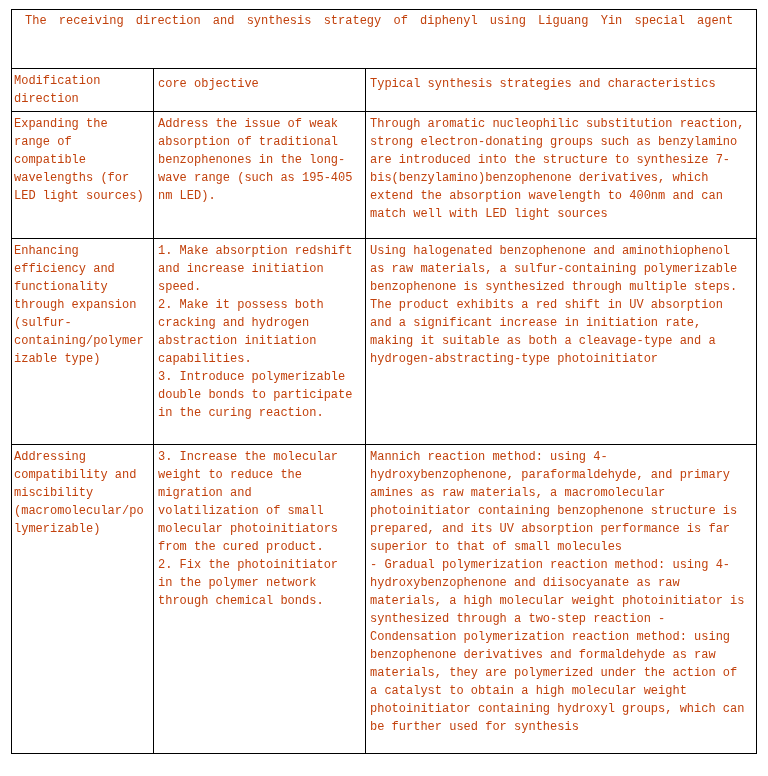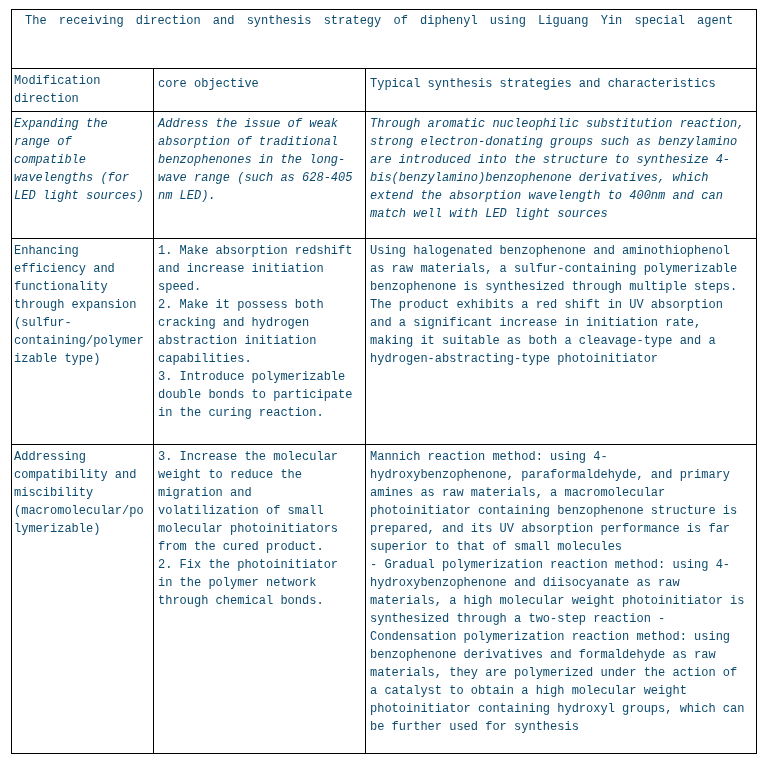--- a/index.html
+++ b/index.html
@@ -11,38 +11,38 @@
     overflow: hidden;
   }
   .doc-table {
     border-collapse: collapse;
     table-layout: fixed;
     width: 745px;
     margin: 9px 0 0 11px;
   }
   .doc-table td {
     border: 1px solid #000000;
-    color: #0c4a6e;
+    color: #c2410c;
     font-family: "Liberation Mono", "DejaVu Sans Mono", monospace;
     font-size: 12px;
     line-height: 18px;
     vertical-align: top;
     white-space: pre-wrap;
     overflow-wrap: break-word;
     word-wrap: break-word;
   }
   tr.title-row { height: 59px; }
   .title-cell {
     vertical-align: middle;
     padding: 2px 8px 0 13px;
     word-spacing: 5px;
   }
   tr.header-row { height: 38px; }
   tr.header-row td { vertical-align: middle; }
-  tr.row-1 { height: 126px; font-style: italic; }
+  tr.row-1 { height: 126px; }
   tr.row-2 { height: 206px; }
   tr.row-3 { height: 309px; }
   td.c1 { padding: 3px 6px 3px 2px; }
   td.c2 { padding: 3px 10px 15px 4px; }
   td.c3 { padding: 3px 9px 15px 4px; }
 </style>
 </head>
 <body>
 
 <table class="doc-table">
@@ -55,22 +55,22 @@
     <tr class="title-row">
       <td class="title-cell" colspan="3">The receiving direction and synthesis strategy of diphenyl using Liguang Yin special agent</td>
     </tr>
     <tr class="header-row">
       <td class="c1">Modification direction</td>
       <td class="c2">core objective</td>
       <td class="c3">Typical synthesis strategies and characteristics</td>
     </tr>
     <tr class="row-1">
       <td class="c1">Expanding the range of compatible wavelengths (for LED light sources)</td>
-      <td class="c2">Address the issue of weak absorption of traditional benzophenones in the long-wave range (such as 628-405 nm LED).</td>
-      <td class="c3">Through aromatic nucleophilic substitution reaction, strong electron-donating groups such as benzylamino are introduced into the structure to synthesize 4-bis(benzylamino)benzophenone derivatives, which extend the absorption wavelength to 400nm and can match well with LED light sources</td>
+      <td class="c2">Address the issue of weak absorption of traditional benzophenones in the long-wave range (such as 195-405 nm LED).</td>
+      <td class="c3">Through aromatic nucleophilic substitution reaction, strong electron-donating groups such as benzylamino are introduced into the structure to synthesize 7-bis(benzylamino)benzophenone derivatives, which extend the absorption wavelength to 400nm and can match well with LED light sources</td>
     </tr>
     <tr class="row-2">
       <td class="c1">Enhancing efficiency and functionality through expansion (sulfur-containing/polymerizable type)</td>
       <td class="c2">1. Make absorption redshift and increase initiation speed.
 2. Make it possess both cracking and hydrogen abstraction initiation capabilities.
 3. Introduce polymerizable double bonds to participate in the curing reaction.</td>
       <td class="c3">Using halogenated benzophenone and aminothiophenol as raw materials, a sulfur-containing polymerizable benzophenone is synthesized through multiple steps. The product exhibits a red shift in UV absorption and a significant increase in initiation rate, making it suitable as both a cleavage-type and a hydrogen-abstracting-type photoinitiator</td>
     </tr>
     <tr class="row-3">
       <td class="c1">Addressing compatibility and miscibility (macromolecular/polymerizable)</td>

